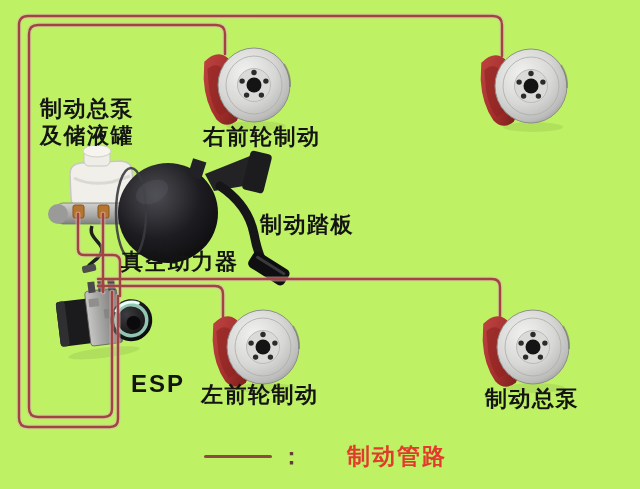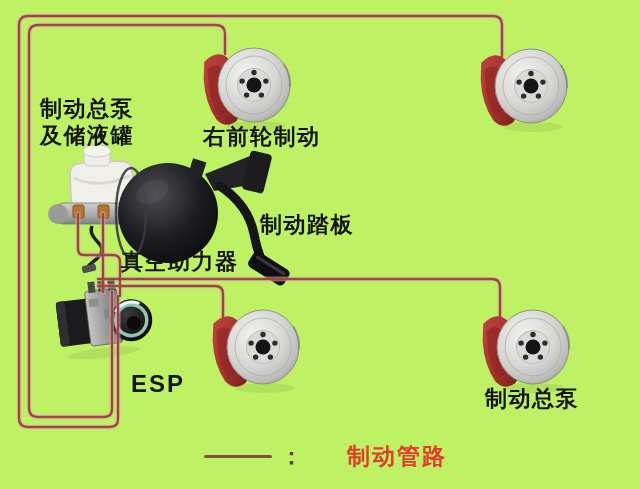--- a/index.html
+++ b/index.html
@@ -155,20 +155,21 @@
   </svg>
 
   <div class="label lbl-22" style="left: 40px; top: 96px; color: rgb(20, 20, 20);">
     <div>制动总泵</div>
     <div>及储液罐</div>
   </div>
   <div class="label lbl-22" style="left: 203px; top: 124px; color: rgb(20, 20, 20);">右前轮制动</div>
   <div class="label lbl-22" style="left: 260px; top: 212px; color: rgb(20, 20, 20);">制动踏板</div>
   <div class="label lbl-22" style="left: 121px; top: 249px; color: rgb(20, 20, 20);">真空助力器</div>
   <div class="label lbl-esp" style="left: 131px; top: 369px; color: rgb(20, 20, 20);">ESP</div>
+  <div class="label lbl-22" style="left: 201px; top: 382px; color: rgb(20, 20, 20);">左前轮制动</div>
   <div class="label lbl-22" style="left: 485px; top: 386px; color: rgb(20, 20, 20);">制动总泵</div>
 
   <div class="legend">
     <span class="legend-line" style="background: rgb(141, 74, 69);"></span>
     <span class="legend-colon">：</span>
     <span class="legend-text" style="color: rgb(226, 58, 44); margin-left: 44px;">制动管路</span>
   </div>
 
 </div>
 

